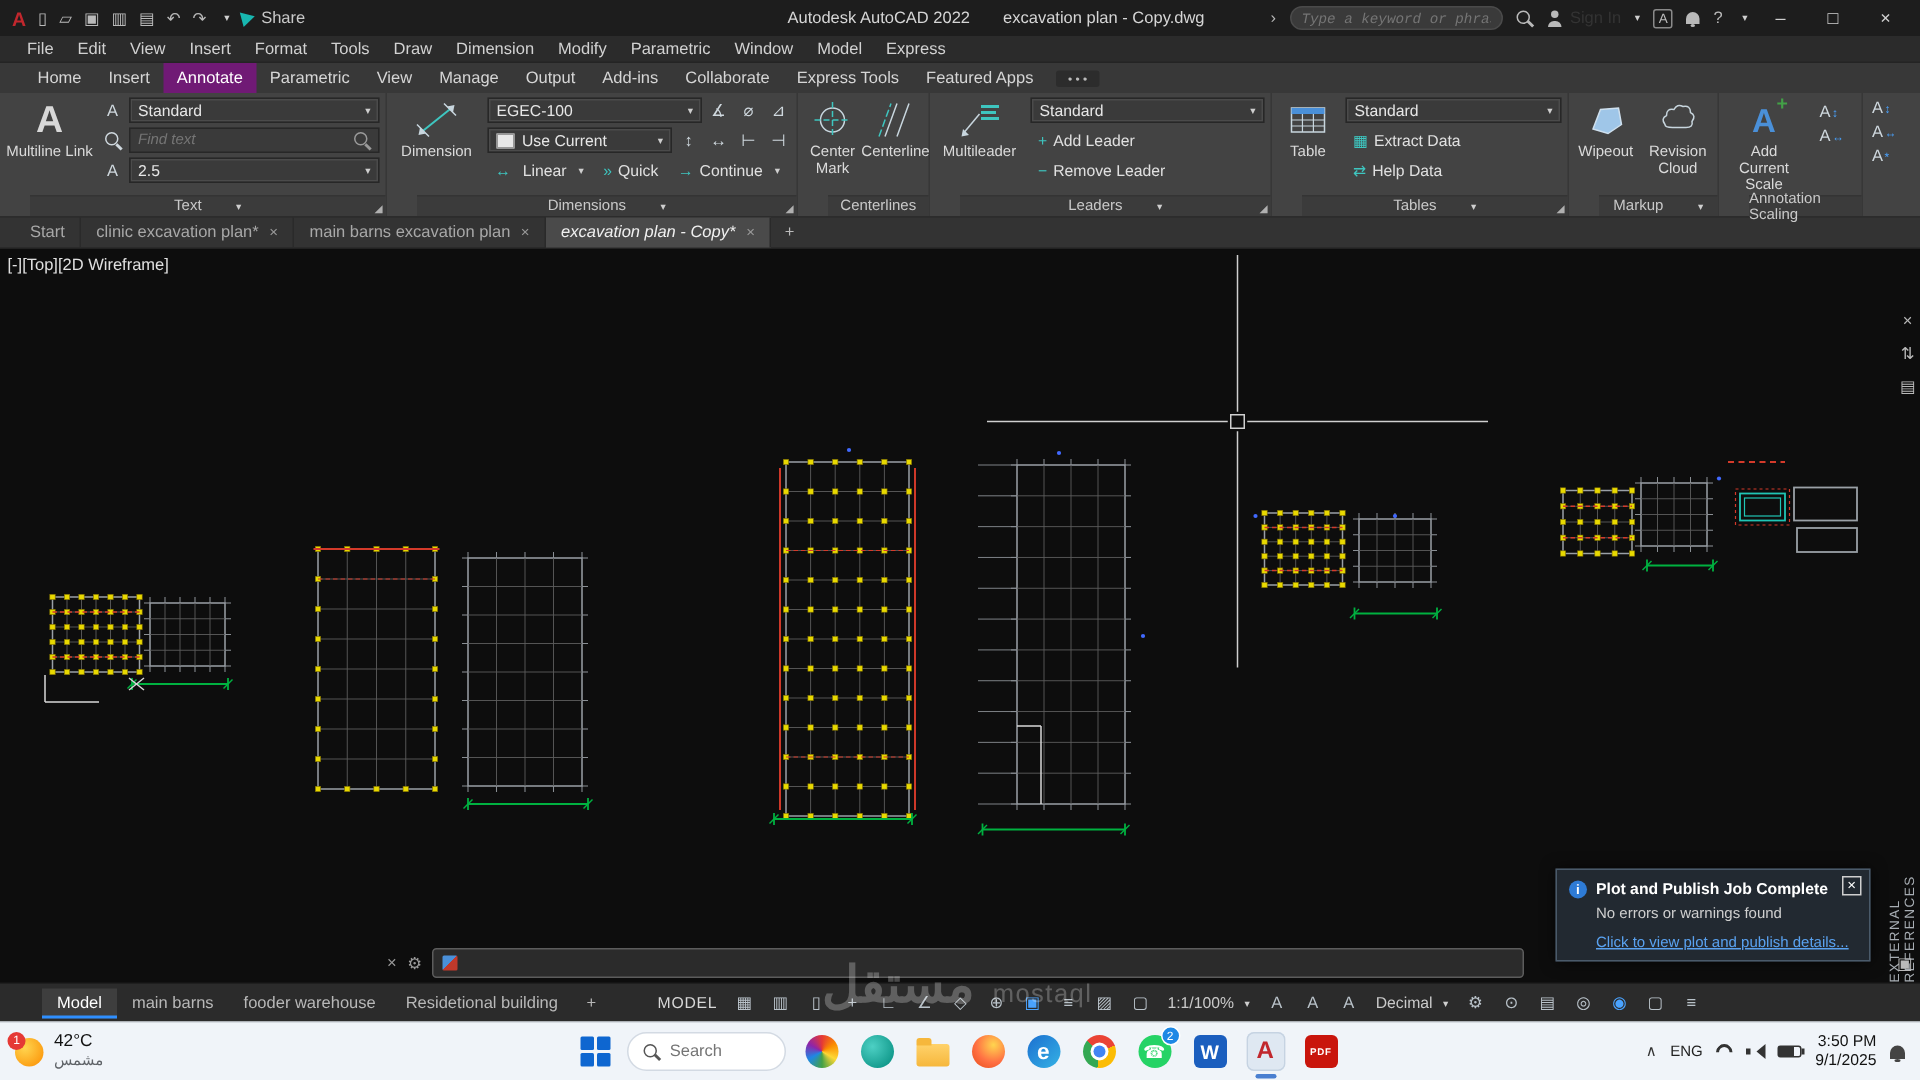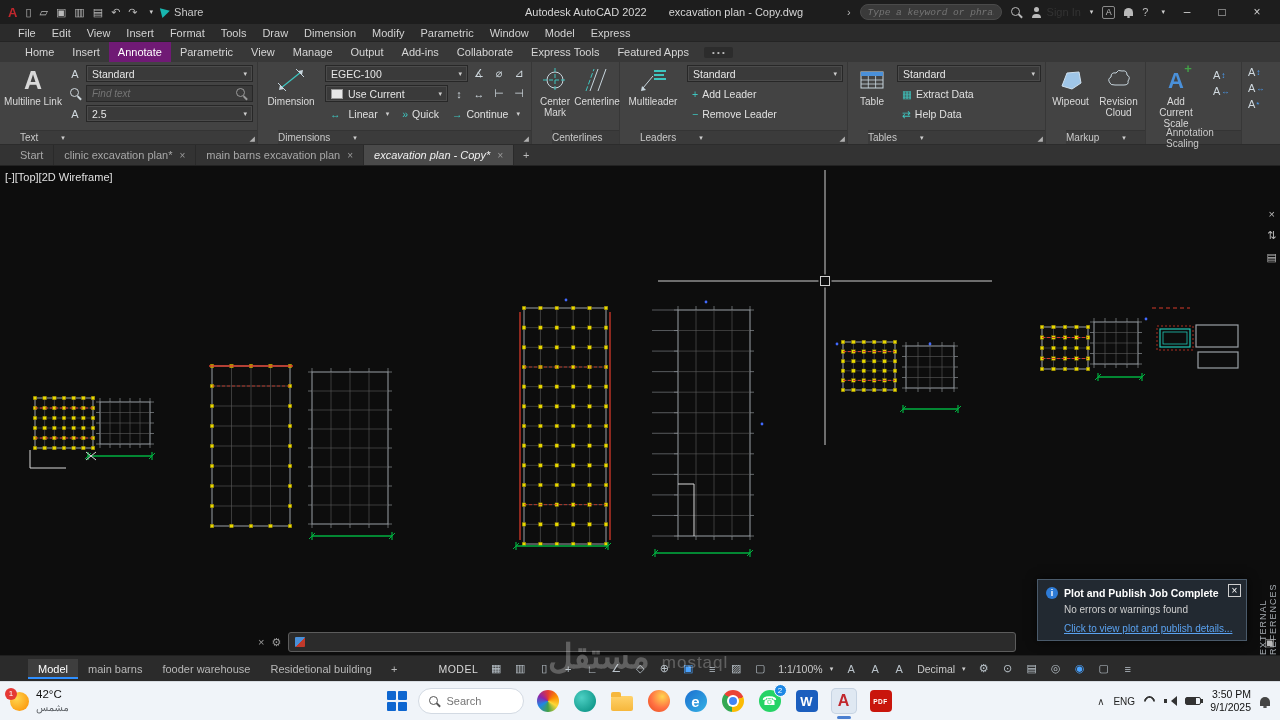--- a/index.html
+++ b/index.html
@@ -36,21 +36,21 @@
   
   .ribtabs { height:20px; background:#383838; display:flex; align-items:stretch; padding-left:16px; font-size:11px; color:#d6d6d6; }
   .rtab { display:flex; align-items:center; padding:0 9px; cursor:default; }
   .rtab.active { background:#701a75; color:#ffffff; }
   .rtab-ellipsis { margin-left:6px; align-self:center; background:#2c2c2c; color:#bbb; padding:1px 8px; font-size:8px; border-radius:2px; }
 
   
   .ribbon { height:83px; background:#434343; display:flex; border-bottom:1px solid #2c2c2c; }
   .panel { position:relative; display:flex; flex-direction:column; border-right:1px solid #373737; }
   .panel-body { flex:1; display:flex; padding:3px 4px 0 4px; gap:5px; }
-  .panel-footer { height:14px; background:#3b3b3b; border-top:1px solid #343434; color:#c9c9c9; font-size:10px; display:flex; align-items:center; gap:19px;margin-left:20px; }
+  .panel-footer { height:14px; background:#3b3b3b; border-top:1px solid #343434; color:#c9c9c9; font-size:10px; display:flex; align-items:center; justify-content:center; gap:19px;margin-left:20px; }
   .launcher { position:absolute; right:2px; bottom:1px; font-size:7px; color:#b0b0b0; }
   .bigbtn { width:58px; display:flex; flex-direction:column; align-items:center; color:#dadada; font-size:10px; line-height:11px; text-align:center; gap:1px; cursor:default; }
   .bigicon { height:30px; display:flex; align-items:center; justify-content:center; }
   .glyphA { font-size:25px; font-weight:bold; color:#d8d8d8; line-height:28px; }
   .fieldcol { display:flex; flex-direction:column; gap:3px; justify-content:flex-start; }
   .frow { display:flex; align-items:center; gap:3px; }
   .ficon { width:16px; height:16px; display:flex; align-items:center; justify-content:center; font-size:11px; color:#cfd8de; }
   .combo { height:17px; background:#3a3a3a; border:1px solid #272727; box-shadow:inset 0 0 0 1px #4b4b4b; display:flex; align-items:center; padding:0 5px; font-size:10.5px; color:#e6e6e6; }
   .combo .cv { flex:1; white-space:nowrap; overflow:hidden; }
   .caret { font-size:7px; color:#cfcfcf; margin-left:4px; }

